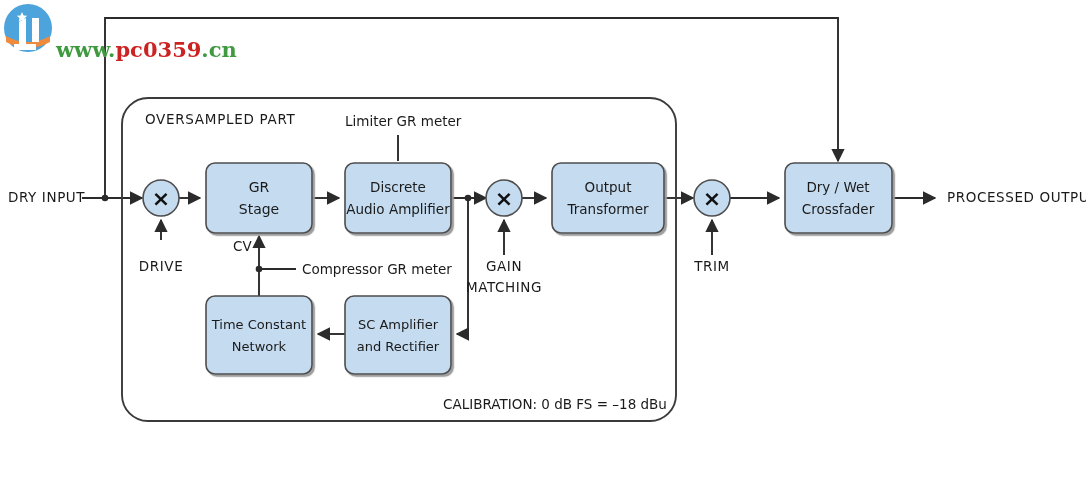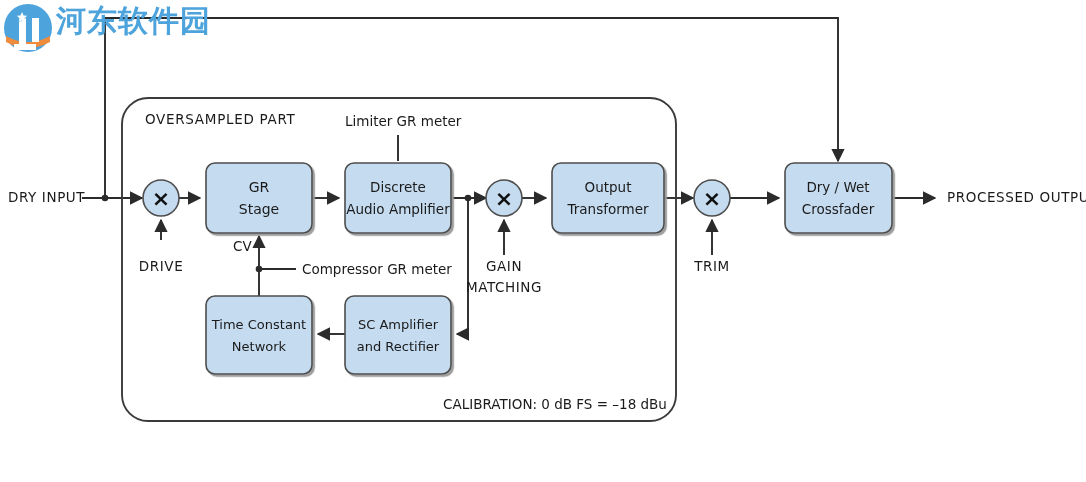--- a/index.html
+++ b/index.html
@@ -146,15 +146,17 @@
   <svg class="wm-logo" viewBox="0 0 52 52">
     <circle cx="26" cy="26" r="24" fill="#4da3db"></circle>
     <path d="M 2 30 A 24 24 0 0 0 50 30 A 24 24 0 0 1 2 30 Z" fill="#ef8b3c"></path>
     <path d="M 4 34 Q 26 46 48 34 L 48 40 Q 26 52 4 40 Z" fill="#ef8b3c"></path>
     <path d="M 17 20 L 24 16 L 24 44 L 17 44 Z" fill="#ffffff"></path>
     <path d="M 12 42 L 34 42 L 34 48 L 12 48 Z" fill="#ffffff"></path>
     <path d="M 30 16 L 37 16 L 37 40 L 30 40 Z" fill="#ffffff"></path>
     <path d="M 20 10 l 1.6 3.4 l 3.6 .4 l -2.7 2.4 l .8 3.6 l -3.3 -1.9 l -3.3 1.9 l .8 -3.6 l -2.7 -2.4 l 3.6 -.4 Z" fill="#ffffff"></path>
     <circle cx="26" cy="26" r="24" fill="none" stroke="#ffffff" stroke-width="2" opacity="0.0"></circle>
   </svg>
-  <div class="wm-text-cn">河东软件园</div>
+  <div class="wm-text-url">
+    <span>www.</span><span class="red">pc0359</span><span>.cn</span>
+  </div>
 
 </div>
 
 </body></html>

